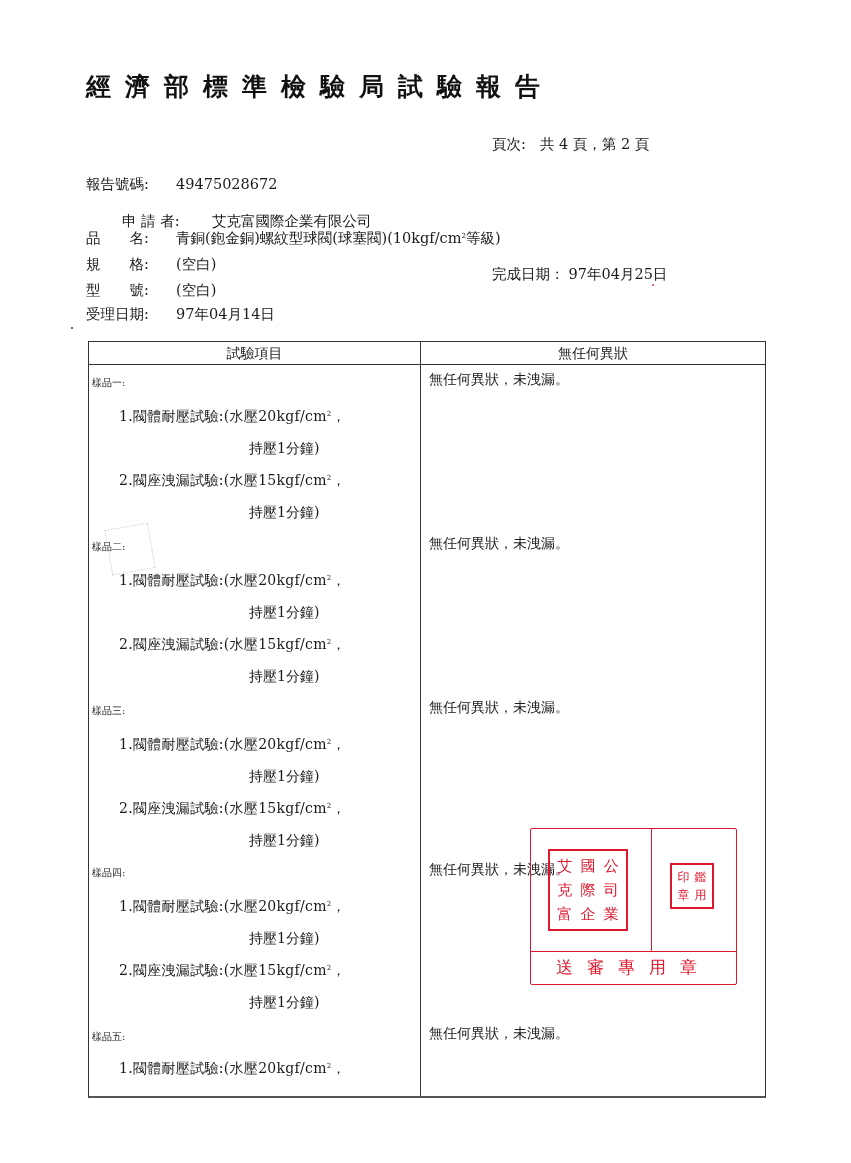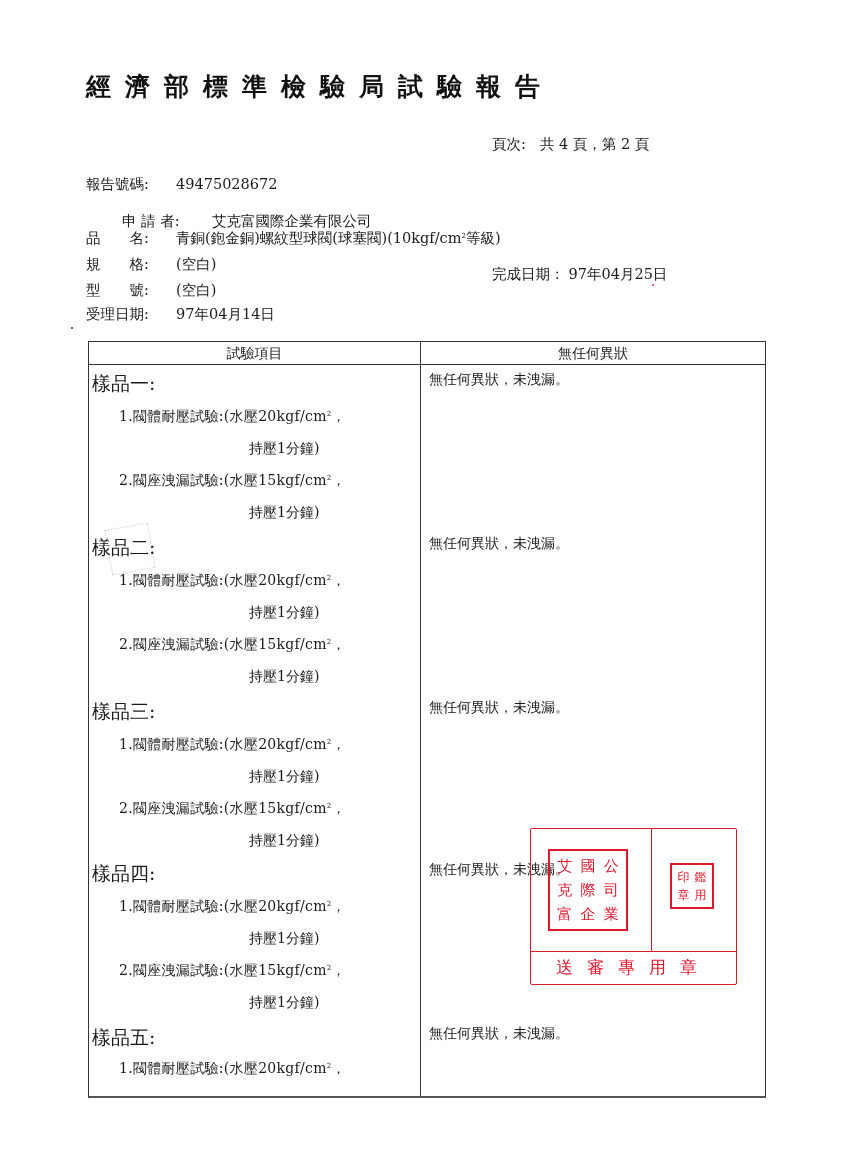--- a/index.html
+++ b/index.html
@@ -33,21 +33,21 @@
     position: absolute; left: 331px; top: 0; bottom: 0; border-left: 1px solid #333;
   }
   .table .head-line {
     position: absolute; left: 0; right: 0; top: 22px; border-top: 1px solid #333;
   }
   .th {
     position: absolute; top: 1px; height: 21px; line-height: 21px;
     font-size: 14px; text-align: center;
   }
   .sample-label {
-    position: absolute; left: 3px; font-size: 19px; line-height: 20px; white-space: nowrap;
+    position: absolute; left: 3px; font-size: 10px; line-height: 20px; white-space: nowrap;
   }
   .test-line {
     position: absolute; left: 30px; font-size: 14px; line-height: 20px; white-space: nowrap;
     letter-spacing: 0.3px;
   }
   .test-cont {
     position: absolute; left: 160px; font-size: 14px; line-height: 20px; white-space: nowrap;
   }
   .result {
     position: absolute; left: 340px; font-size: 14px; line-height: 20px; white-space: nowrap;

